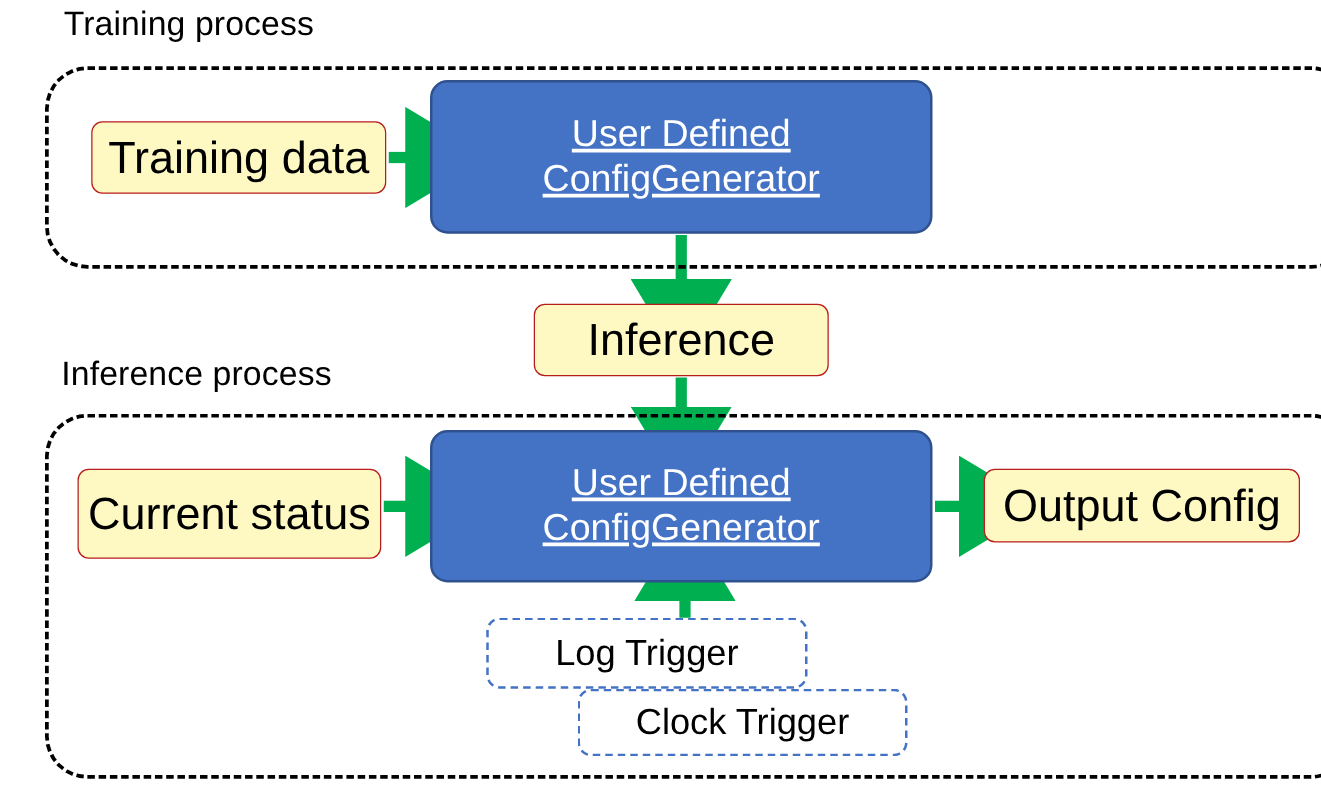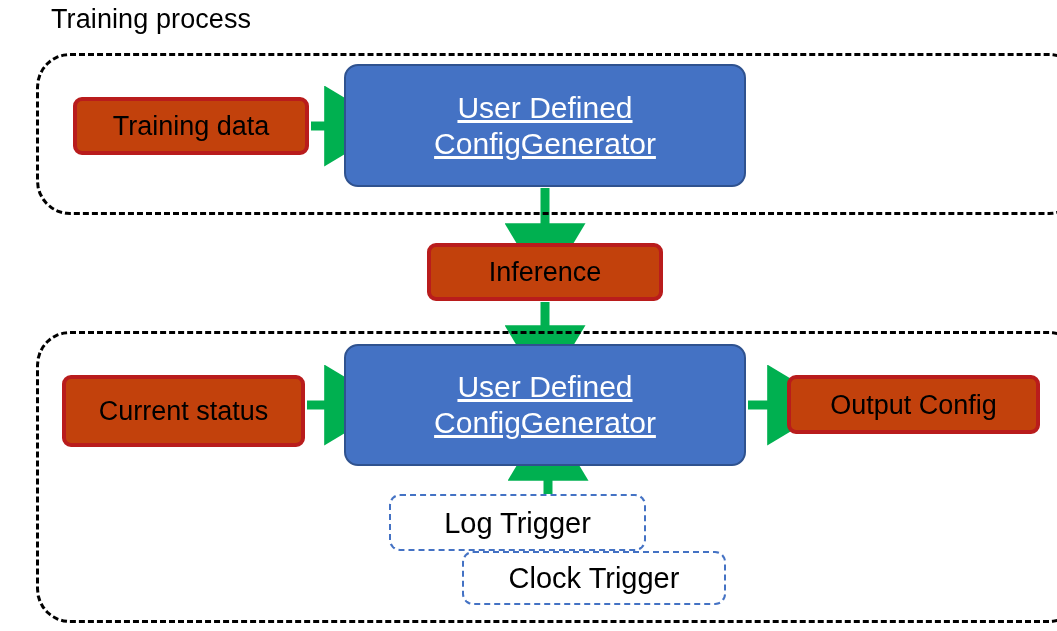--- a/index.html
+++ b/index.html
@@ -54,23 +54,23 @@
     position: absolute;
     box-sizing: border-box;
     display: flex;
     align-items: center;
     justify-content: center;
     text-align: center;
     color: #000000;
     border-radius: 9px;
   }
   .node-plain {
-    background: #c2410c;
-    border: 4px solid #b91c1c;
-    font-size: 27px;
+    background: #fef9c3;
+    border: 1px solid #b91c1c;
+    font-size: 36px;
     line-height: 34px;
   }
   .node-primary {
     background: #4472C4;
     border: 2px solid #2F528F;
     border-radius: 14px;
     color: #ffffff;
     font-size: 30px;
     line-height: 36px;
     text-decoration: underline;
@@ -134,20 +134,21 @@
       <line x1="716" y1="405" x2="746" y2="405" stroke="#00B050" stroke-width="9" marker-end="url(#arrowRight)"></line>
     </g>
 
     <g>
       <line x1="516" y1="495" x2="516" y2="470" stroke="#00B050" stroke-width="9" marker-end="url(#arrowDown)"></line>
     </g>
   </svg>
 
   <div class="section-caption" id="caption-training">Training process</div>
 
+  <div class="section-caption" id="caption-inference">Inference process</div>
 
   <div class="process-container" id="container-training"></div>
 
   <div class="process-container" id="container-inference"></div>
 
   <div class="node node-plain" id="node-training-data">
     <span class="node-label">Training data</span>
   </div>
 
   <div class="node node-primary" id="node-train-generator">

